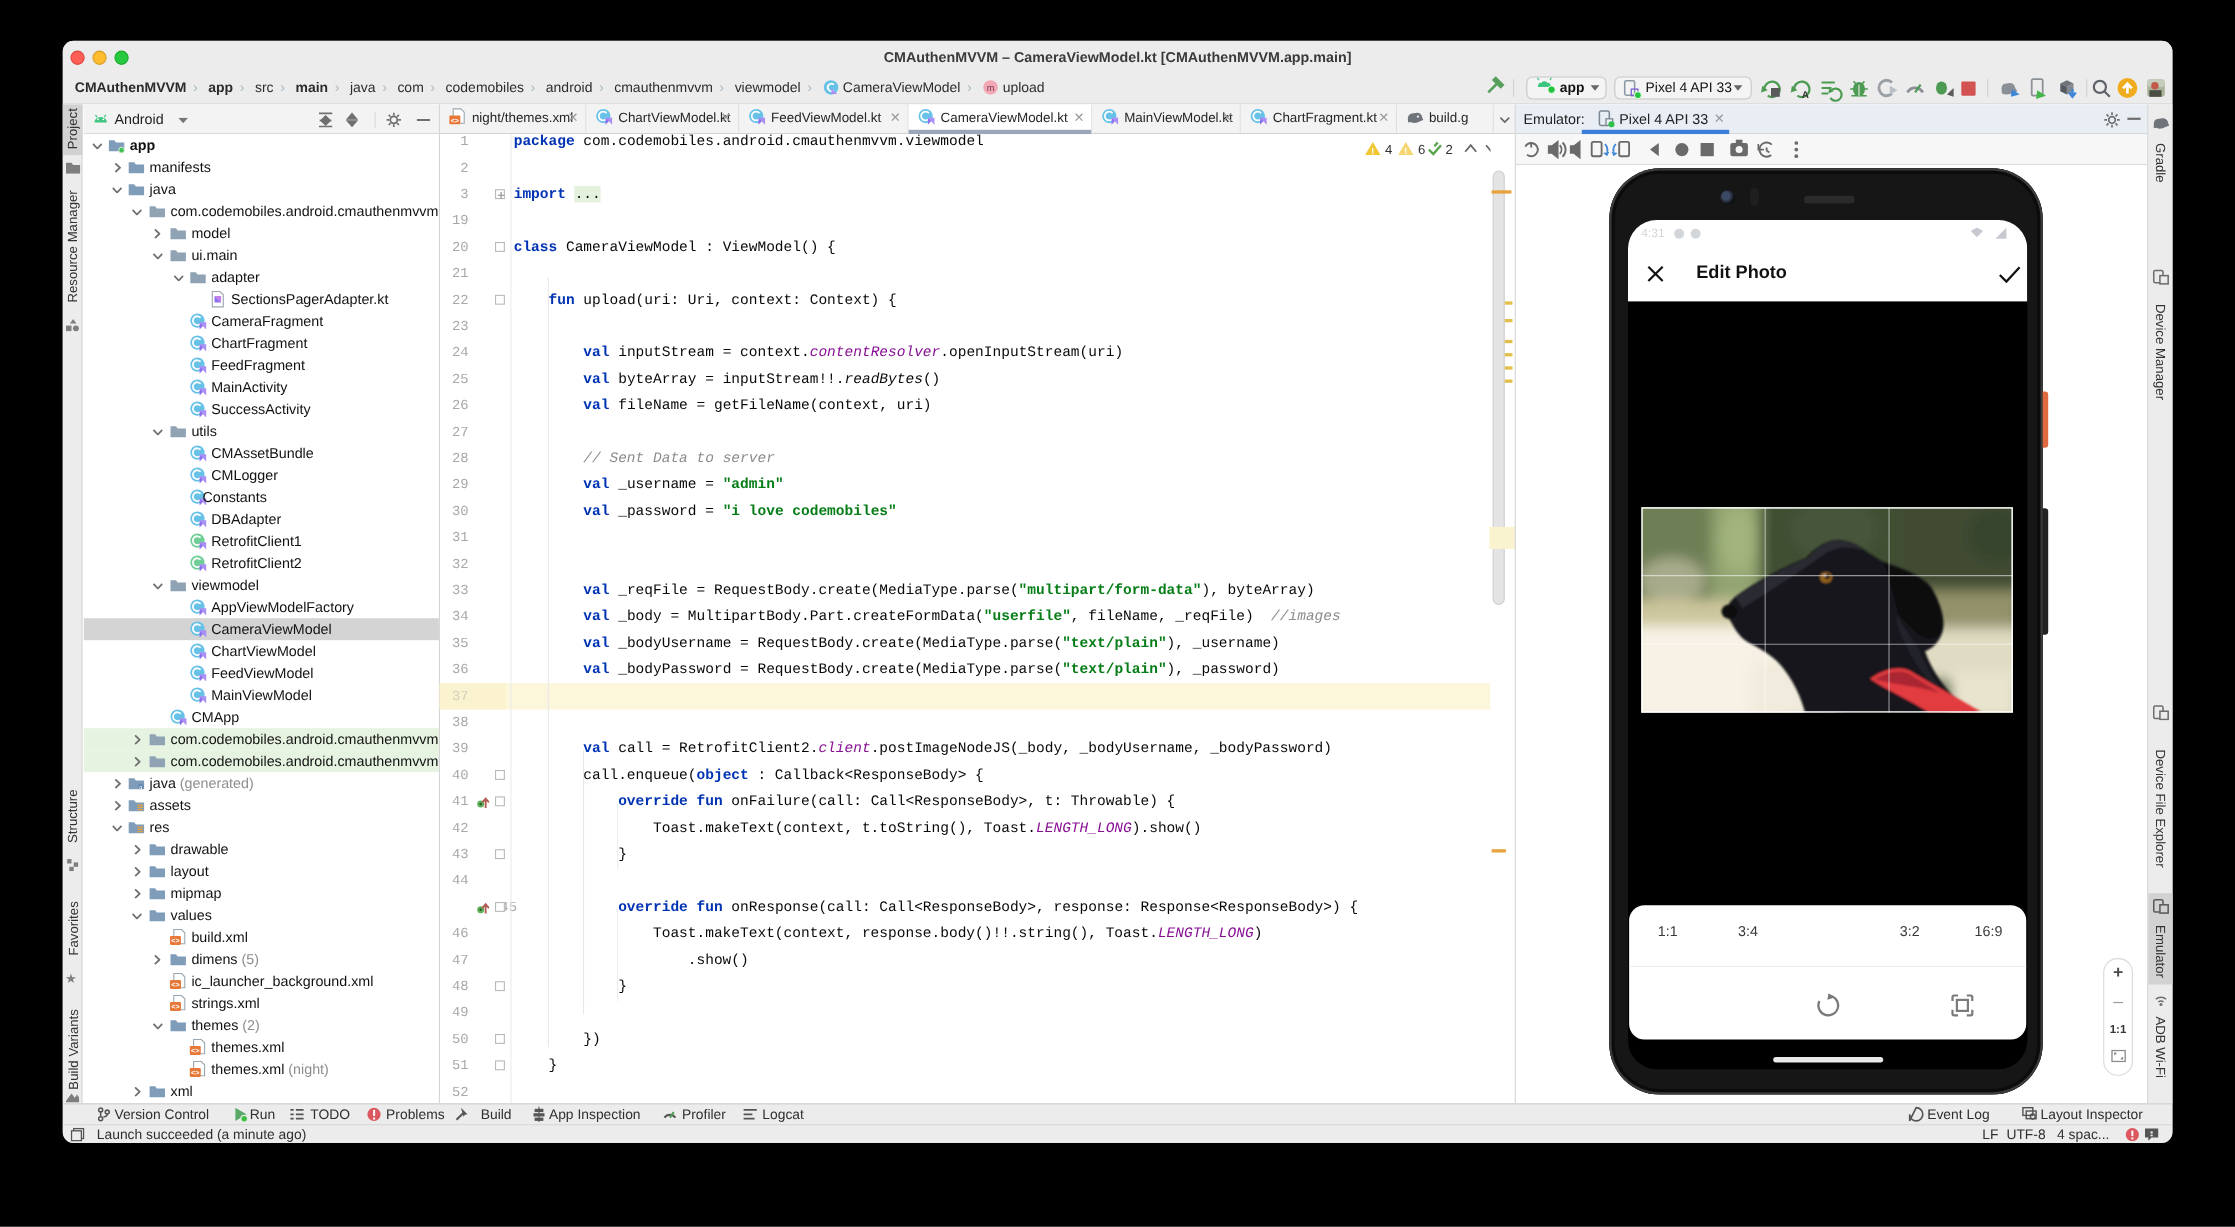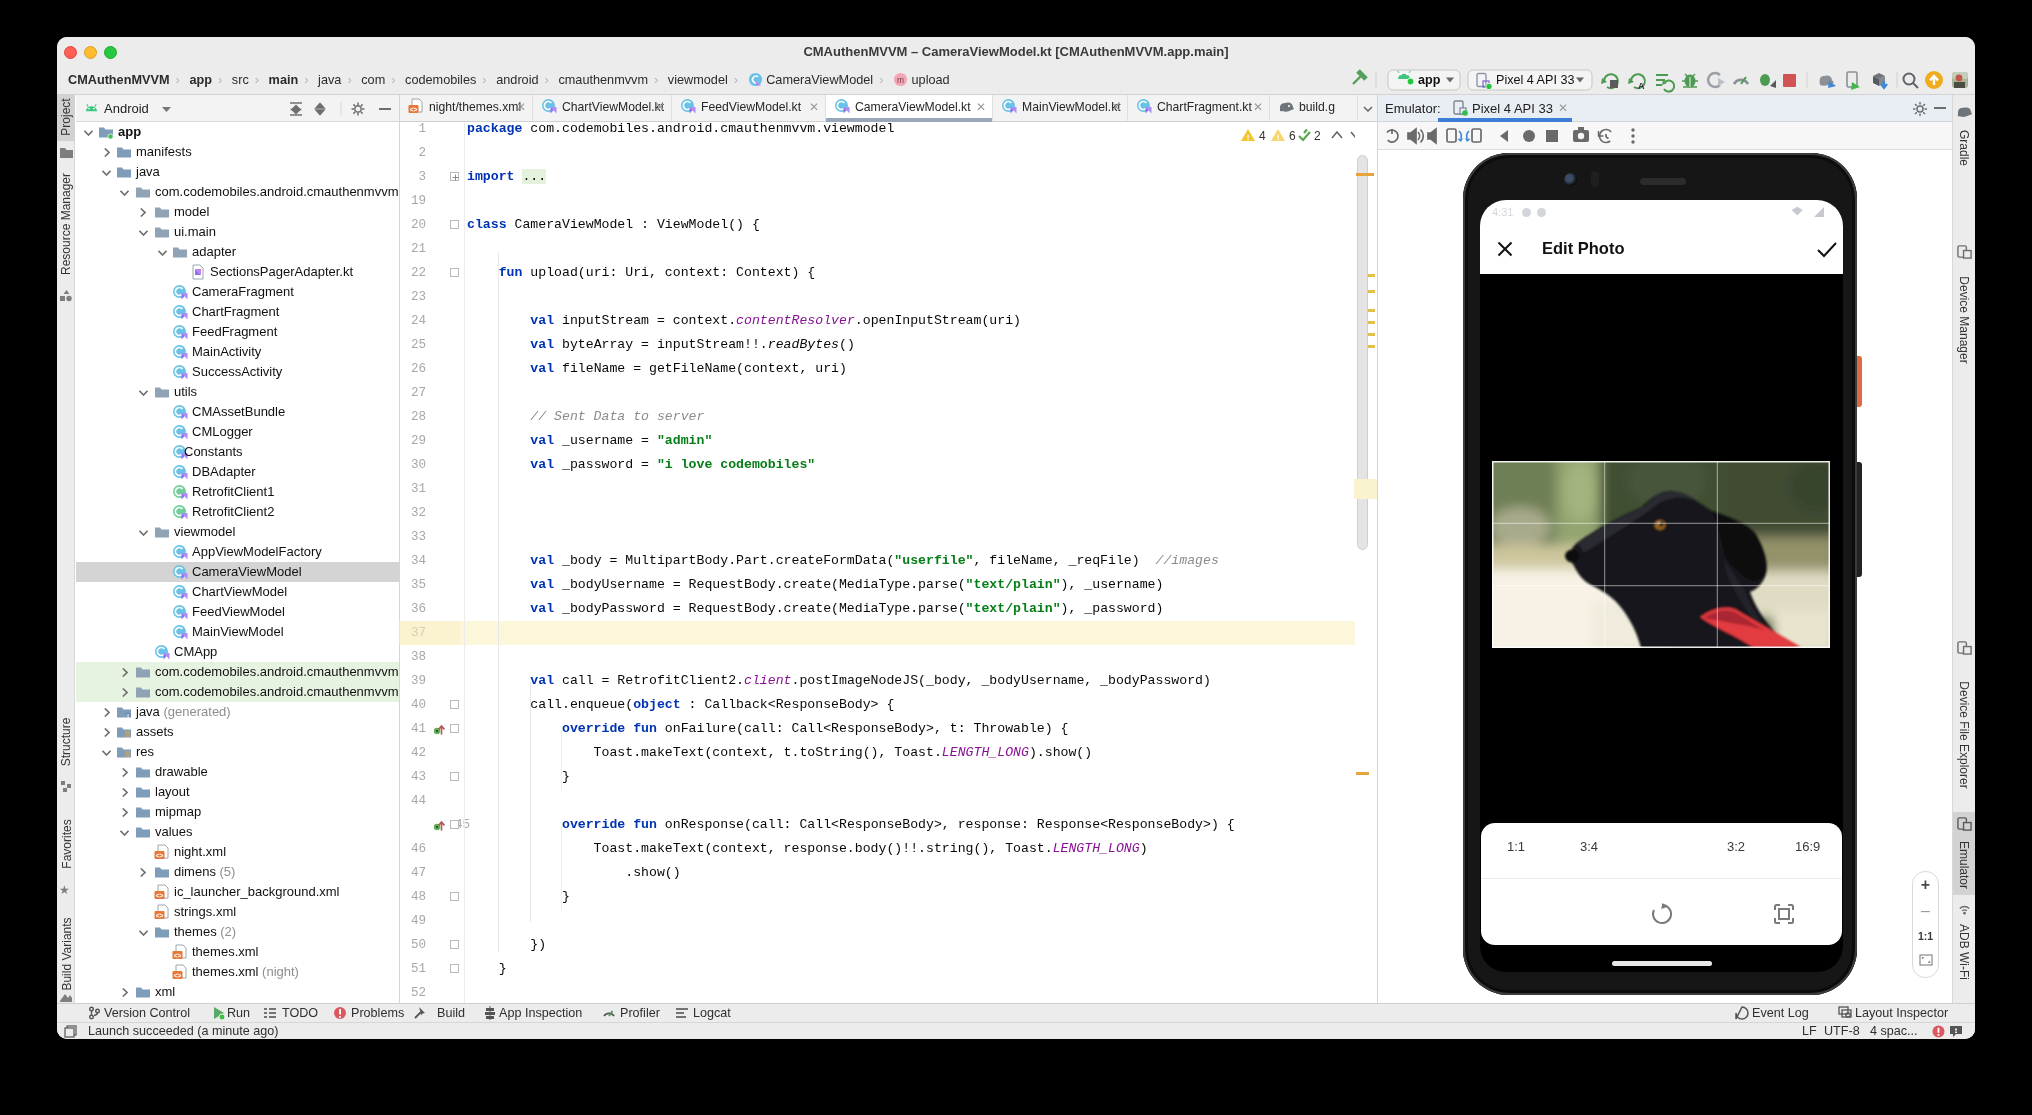--- a/index.html
+++ b/index.html
@@ -631,21 +631,21 @@
 <div class="abs" style="left:79px;top:0;white-space:nowrap;">values</div>
 </div>
 <div class="abs tree" style="left:0;top:720px;width:323px;height:20px;line-height:20px;">
 <div class="abs" style="left:78px;top:0;width:16px;height:20px;">
           <svg class="abs icon16" viewBox="0 0 16 16" style="left:0;top:2px;">
             <path d="M4 1 h7 l3 3 v10 H4 z" fill="#fff" stroke="#9aa7b0"></path>
             <rect x="0.5" y="7" width="10" height="8" rx="1" fill="#e87837"></rect>
             <text x="5.5" y="13.6" font-size="6.5" font-weight="bold" fill="#fff" text-anchor="middle">&lt;&gt;</text>
           </svg>
         </div>
-<div class="abs" style="left:98px;top:0;white-space:nowrap;">night.xml</div>
+<div class="abs" style="left:98px;top:0;white-space:nowrap;">build.xml</div>
 </div>
 <div class="abs tree" style="left:0;top:740px;width:323px;height:20px;line-height:20px;">
 <svg class="abs" width="6" height="9" viewBox="0 0 6 9" style="left:64px;top:6px;">
           <path d="M0.8 0.5 L5 4.5 L0.8 8.5" stroke="#6e6e6e" stroke-width="1.6" fill="none"></path>
         </svg>
 <div class="abs" style="left:78px;top:0;width:16px;height:20px;">
           <svg class="abs icon16" viewBox="0 0 16 16" style="left:0;top:2px;">
             <path d="M1 3.5 h5 l1.5 2 H15 v8 H1 z" fill="#7f9cb8"></path>
           </svg>
         </div>
@@ -808,20 +808,21 @@
 <div class="abs code" style="left:67px;top:-5px;height:24px;"><span class="k">package</span> com.codemobiles.android.cmauthenmvvm.viewmodel</div>
 <div class="abs code" style="left:67px;top:43px;height:24px;"><span class="k">import</span> <span style="background:#e4f1dd;">...</span></div>
 <div class="abs code" style="left:67px;top:91px;height:24px;"><span class="k">class</span> CameraViewModel : ViewModel() {</div>
 <div class="abs code" style="left:67px;top:139px;height:24px;">    <span class="k">fun</span> upload(uri: Uri, context: Context) {</div>
 <div class="abs code" style="left:67px;top:187px;height:24px;">        <span class="k">val</span> inputStream = context.<span class="pp">contentResolver</span>.openInputStream(uri)</div>
 <div class="abs code" style="left:67px;top:211px;height:24px;">        <span class="k">val</span> byteArray = inputStream!!.<span class="itl">readBytes</span>()</div>
 <div class="abs code" style="left:67px;top:235px;height:24px;">        <span class="k">val</span> fileName = getFileName(context, uri)</div>
 <div class="abs code" style="left:67px;top:283px;height:24px;">        <span class="cm">// Sent Data to server</span></div>
 <div class="abs code" style="left:67px;top:307px;height:24px;">        <span class="k">val</span> _username = <span class="s">"admin"</span></div>
 <div class="abs code" style="left:67px;top:331px;height:24px;">        <span class="k">val</span> _password = <span class="s">"i love codemobiles"</span></div>
+<div class="abs code" style="left:67px;top:403px;height:24px;">        <span class="k">val</span> _reqFile = RequestBody.create(MediaType.parse(<span class="s">"multipart/form-data"</span>), byteArray)</div>
 <div class="abs code" style="left:67px;top:427px;height:24px;">        <span class="k">val</span> _body = MultipartBody.Part.createFormData(<span class="s">"userfile"</span>, fileName, _reqFile)  <span class="cm">//images</span></div>
 <div class="abs code" style="left:67px;top:451px;height:24px;">        <span class="k">val</span> _bodyUsername = RequestBody.create(MediaType.parse(<span class="s">"text/plain"</span>), _username)</div>
 <div class="abs code" style="left:67px;top:475px;height:24px;">        <span class="k">val</span> _bodyPassword = RequestBody.create(MediaType.parse(<span class="s">"text/plain"</span>), _password)</div>
 <div class="abs code" style="left:67px;top:547px;height:24px;">        <span class="k">val</span> call = RetrofitClient2.<span class="pp">client</span>.postImageNodeJS(_body, _bodyUsername, _bodyPassword)</div>
 <div class="abs code" style="left:67px;top:571px;height:24px;">        call.enqueue(<span class="k">object</span> : Callback&lt;ResponseBody&gt; {</div>
 <div class="abs code" style="left:67px;top:595px;height:24px;">            <span class="k">override</span> <span class="k">fun</span> onFailure(call: Call&lt;ResponseBody&gt;, t: Throwable) {</div>
 <div class="abs code" style="left:67px;top:619px;height:24px;">                Toast.makeText(context, t.toString(), Toast.<span class="pp">LENGTH_LONG</span>).show()</div>
 <div class="abs code" style="left:67px;top:643px;height:24px;">            }</div>
 <div class="abs code" style="left:67px;top:691px;height:24px;">            <span class="k">override</span> <span class="k">fun</span> onResponse(call: Call&lt;ResponseBody&gt;, response: Response&lt;ResponseBody&gt;) {</div>
 <div class="abs code" style="left:67px;top:715px;height:24px;">                Toast.makeText(context, response.body()!!.string(), Toast.<span class="pp">LENGTH_LONG</span>)</div>

